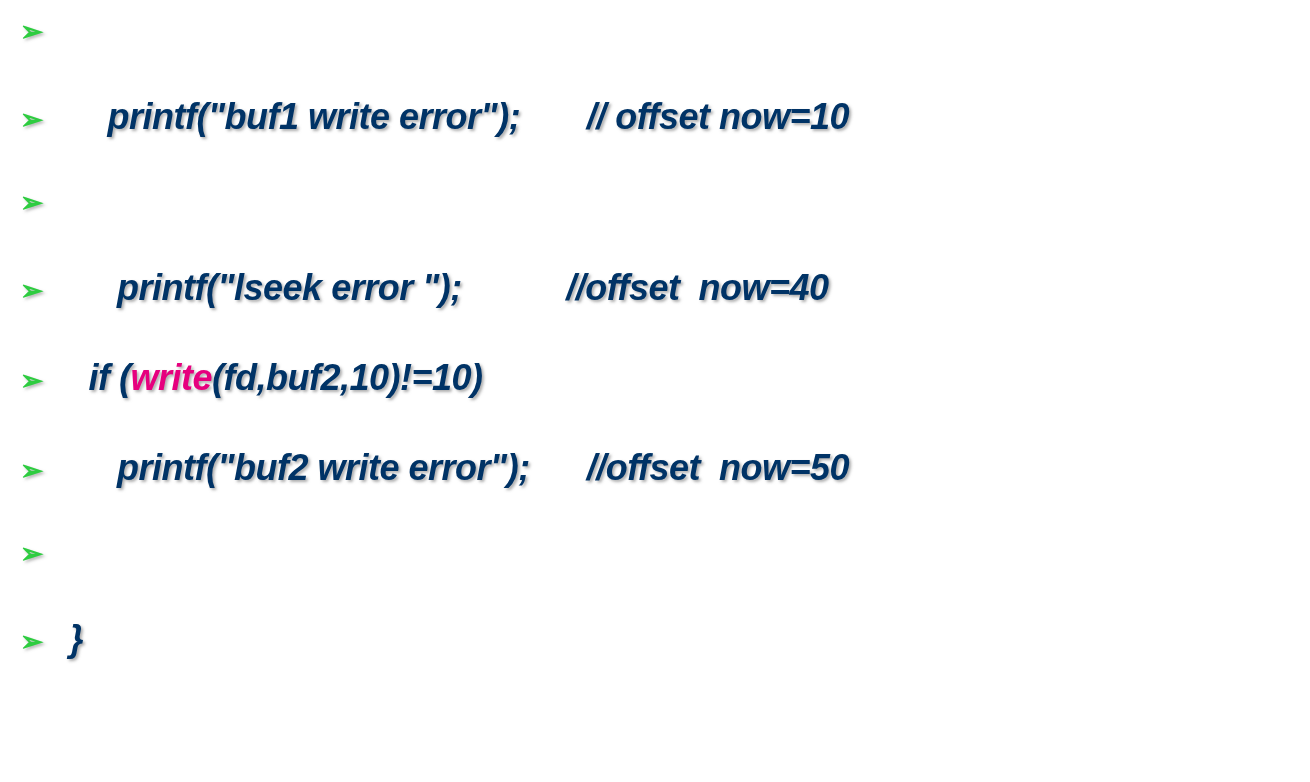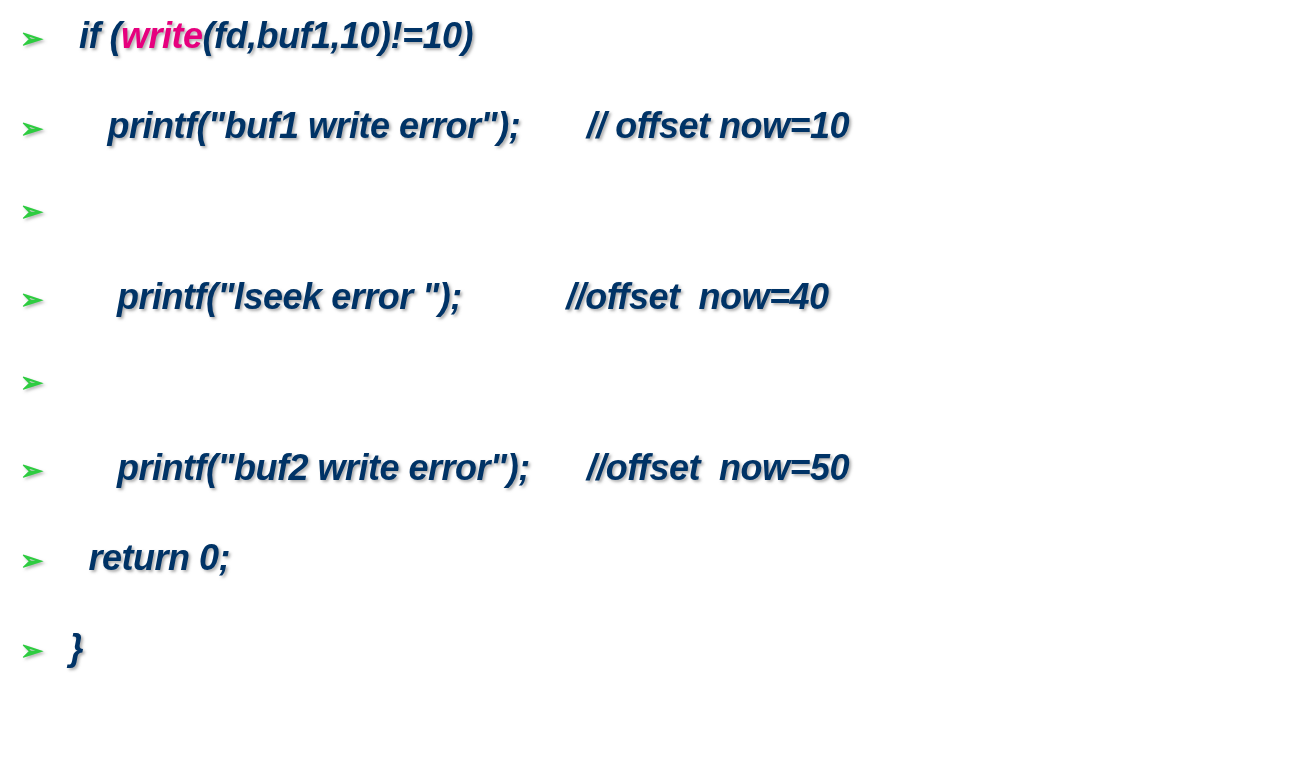--- a/index.html
+++ b/index.html
@@ -41,41 +41,40 @@
       color: #E6007E;
       text-shadow: 2px 2px 3px rgba(120,120,120,0.6);
     }
   </style>
 </head>
 <body>
 
 <div id="content">
     <div class="line">
       <span class="bullet">➢</span>
-      <span class="code-text"><span>  if (</span><span class="highlight">write</span><span>(fd,buf1,10)!=10)</span></span>
     </div>
     <div class="line">
       <span class="bullet">➢</span>
       <span class="code-text"><span>     printf("buf1 write error");       // offset now=10</span></span>
     </div>
     <div class="line">
       <span class="bullet">➢</span>
     </div>
     <div class="line">
       <span class="bullet">➢</span>
       <span class="code-text"><span>      printf("lseek error ");           //offset  now=40</span></span>
     </div>
     <div class="line">
       <span class="bullet">➢</span>
+      <span class="code-text"><span>   if (</span><span class="highlight">write</span><span>(fd,buf2,10)!=10)</span></span>
     </div>
     <div class="line">
       <span class="bullet">➢</span>
       <span class="code-text"><span>      printf("buf2 write error");      //offset  now=50</span></span>
     </div>
     <div class="line">
       <span class="bullet">➢</span>
-      <span class="code-text"><span>   return 0;</span></span>
     </div>
     <div class="line">
       <span class="bullet">➢</span>
       <span class="code-text"><span> }</span></span>
     </div>
   </div>
 
 </body></html>

